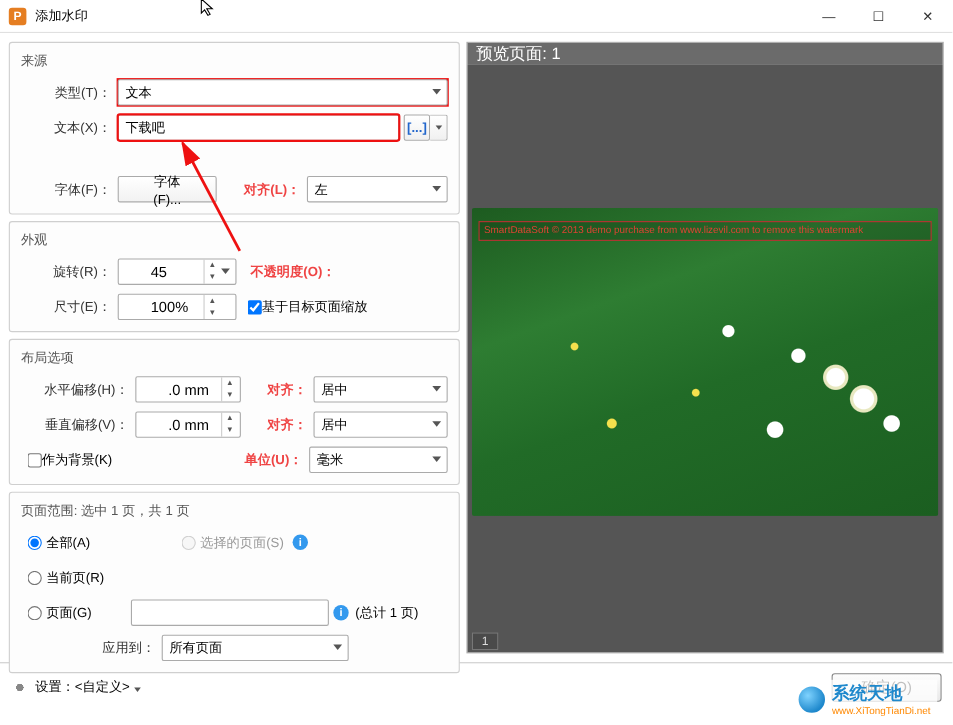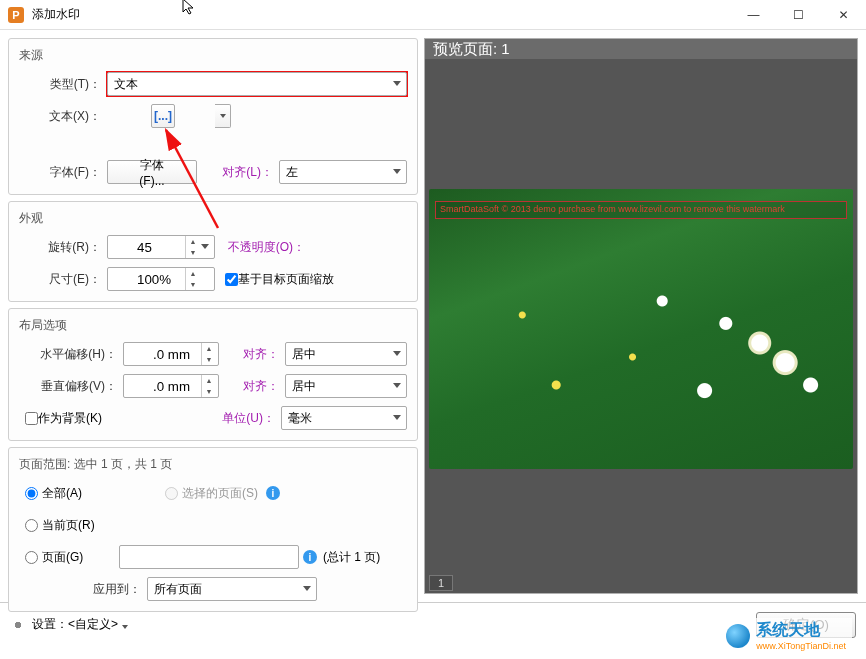--- a/index.html
+++ b/index.html
@@ -14,32 +14,32 @@
 .dialog-body { padding: 8px; display: flex; height: 572px; gap: 6px; }
 
 .left-pane { width: 410px; display: flex; flex-direction: column; gap: 2px; }
 .right-pane { flex: 1; display: flex; flex-direction: column; border: 1px solid #b0b0b0; background: #fff; }
 
 .group { border: 1px solid #cfcfcf; border-radius: 3px; padding: 8px 10px 10px 10px; background: #fdfdfd; margin-bottom: 4px; }
 .group-title { color: #555; margin-bottom: 8px; font-size: 12px; }
 .row { display: flex; align-items: center; margin-bottom: 8px; min-height: 24px; }
 .row:last-child { margin-bottom: 0; }
 .label { text-align: right; width: 88px; padding-right: 6px; color: #333; flex-shrink: 0; }
-.label-sm { text-align: right; width: 66px; padding-right: 6px; color: #a21caf; flex-shrink: 0; }
+.label-sm { text-align: right; width: 66px; padding-right: 6px; color: #ef4444; flex-shrink: 0; font-weight: bold; }
 
 .control, input[type=text], select, .spinner, .btn { height: 24px; border: 1px solid #aaa; background: linear-gradient(#fff, #f2f2f2); border-radius: 2px; font-size: 12px; padding-left: 25px; }
 input[type=text] { padding: 0 6px; background: #fff; }
 select { padding: 0 18px 0 6px; background: #fff; appearance: none; position: relative; }
 .sel-wrap { position: relative; display: inline-block; }
 .sel-wrap::after { content: ""; position: absolute; right: 6px; top: 9px; border-left: 4px solid transparent; border-right: 4px solid transparent; border-top: 5px solid #555; pointer-events: none; }
 .btn { padding: 0 24px; cursor: pointer; display: inline-flex; align-items: center; justify-content: center; }
 
 .hl-red { outline: 2px solid #e11; outline-offset: -1px; }
 
-.text-field-row { position: relative; gap: 40px; }
+.text-field-row { position: relative; }
 .text-ext-btn { width: 24px; height: 24px; border: 1px solid #aaa; background: linear-gradient(#fff, #f0f0f0); display: flex; align-items: center; justify-content: center; color: #2266cc; font-weight: bold; border-radius: 2px; margin-left: 4px; }
 .ext-dd { width: 16px; height: 24px; border: 1px solid #aaa; border-left: none; background: linear-gradient(#fff, #f0f0f0); display: flex; align-items: center; justify-content: center; border-radius: 0 2px 2px 0; }
 .ext-dd::after { content: ""; border-left: 3px solid transparent; border-right: 3px solid transparent; border-top: 4px solid #555; }
 
 .spinner { display: flex; align-items: center; background: #fff; }
 .spinner input { border: none; width: 52px; padding: 0 4px; height: 22px; background: transparent; }
 .spinner .sp-btns { display: flex; flex-direction: column; border-left: 1px solid #ccc; }
 .spinner .sp-btns span { width: 14px; height: 11px; display: flex; align-items: center; justify-content: center; font-size: 7px; color: #555; }
 
 .check { display: flex; align-items: center; gap: 0; }
@@ -104,20 +104,21 @@
         <span class="label">类型(T)：</span>
         <span class="sel-wrap hl-red" style="flex:1">
           <select style="width:100%">
             <option>文本</option>
           </select>
         </span>
       </div>
 
       <div class="row text-field-row">
         <span class="label">文本(X)：</span>
+        <input type="text" class="hl-red" style="flex: 1 1 0%;" value="下载吧">
         <span class="text-ext-btn">[...]</span>
         <span class="ext-dd"></span>
       </div>
 
       <div class="row" style="margin-top:32px">
         <span class="label">字体(F)：</span>
         <button class="btn" style="width:90px">字体(F)...</button>
         <span class="label-sm" style="width:82px">对齐(L)：</span>
         <span class="sel-wrap" style="flex:1">
           <select style="width:100%"><option>左</option></select>

